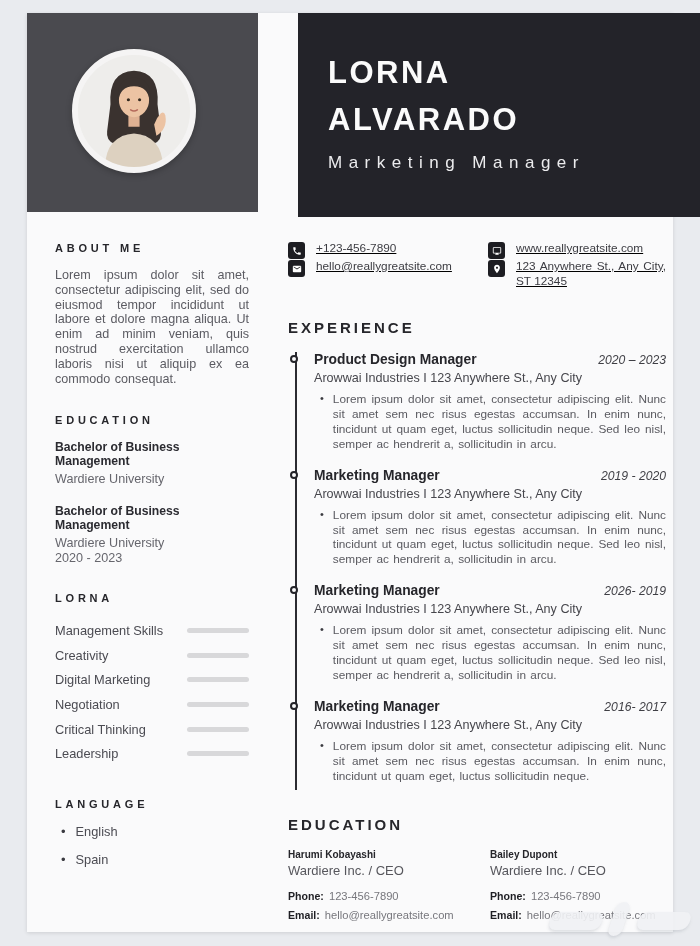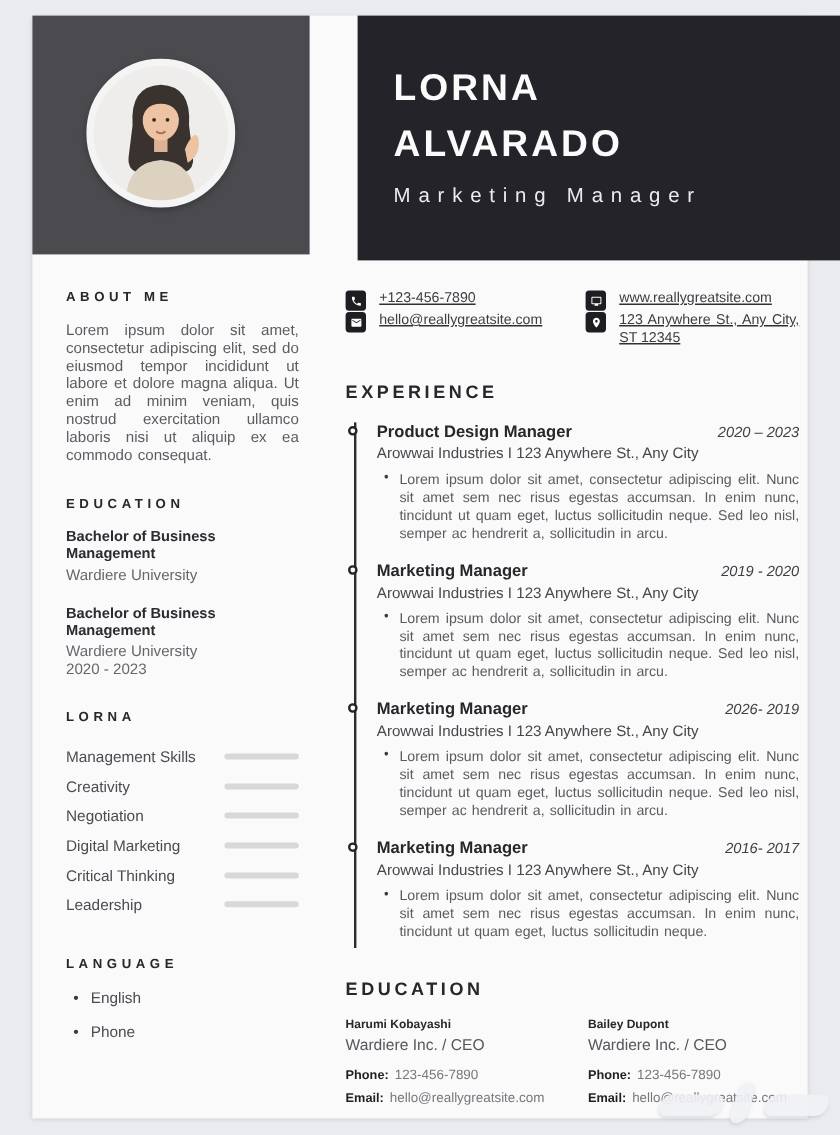--- a/index.html
+++ b/index.html
@@ -129,46 +129,46 @@
         <div class="sec-heading">LORNA</div>
         <div class="skill-row">
           <span class="skill-label">Management Skills</span>
           <span class="skill-bar"><span class="skill-fill" style="width: 78%;"></span></span>
         </div>
         <div class="skill-row">
           <span class="skill-label">Creativity</span>
           <span class="skill-bar"><span class="skill-fill" style="width: 78%;"></span></span>
         </div>
         <div class="skill-row">
+          <span class="skill-label">Digital Marketing</span>
+          <span class="skill-bar"><span class="skill-fill" style="width: 78%;"></span></span>
+        </div>
+        <div class="skill-row">
           <span class="skill-label">Negotiation</span>
-          <span class="skill-bar"><span class="skill-fill" style="width: 78%;"></span></span>
-        </div>
-        <div class="skill-row">
-          <span class="skill-label">Digital Marketing</span>
           <span class="skill-bar"><span class="skill-fill" style="width: 78%;"></span></span>
         </div>
         <div class="skill-row">
           <span class="skill-label">Critical Thinking</span>
           <span class="skill-bar"><span class="skill-fill" style="width: 78%;"></span></span>
         </div>
         <div class="skill-row">
           <span class="skill-label">Leadership</span>
           <span class="skill-bar"><span class="skill-fill" style="width: 78%;"></span></span>
         </div>
       </div>
 
       <div class="lang-block">
         <div class="sec-heading">LANGUAGE</div>
         <div class="lang-item">
           <span class="bullet-dot">•</span>
           <span>English</span>
         </div>
         <div class="lang-item">
           <span class="bullet-dot">•</span>
-          <span>Phone</span>
+          <span>Spain</span>
         </div>
       </div>
     </div>
 
     <div class="right-col">
 
       <div class="contact-grid">
         <div class="contact-item">
           <span class="contact-icon">
             <svg viewBox="0 0 24 24">

